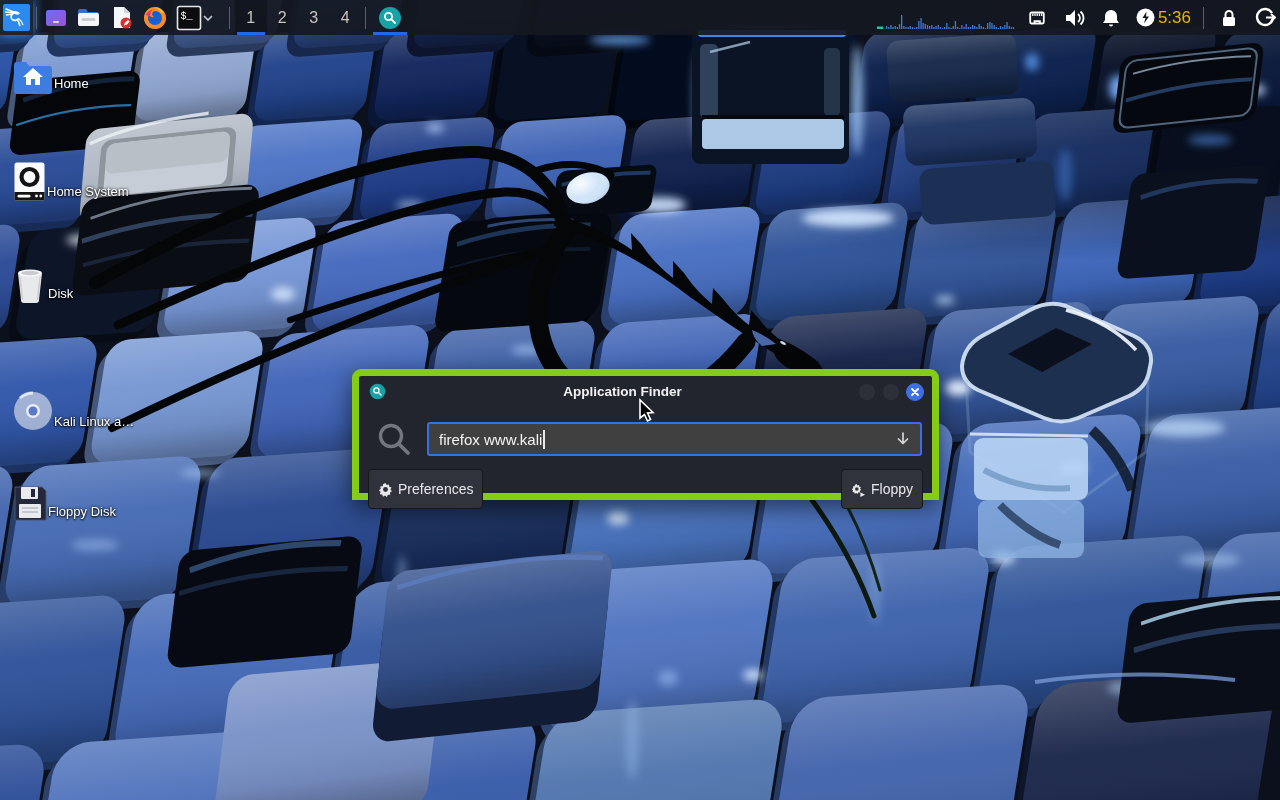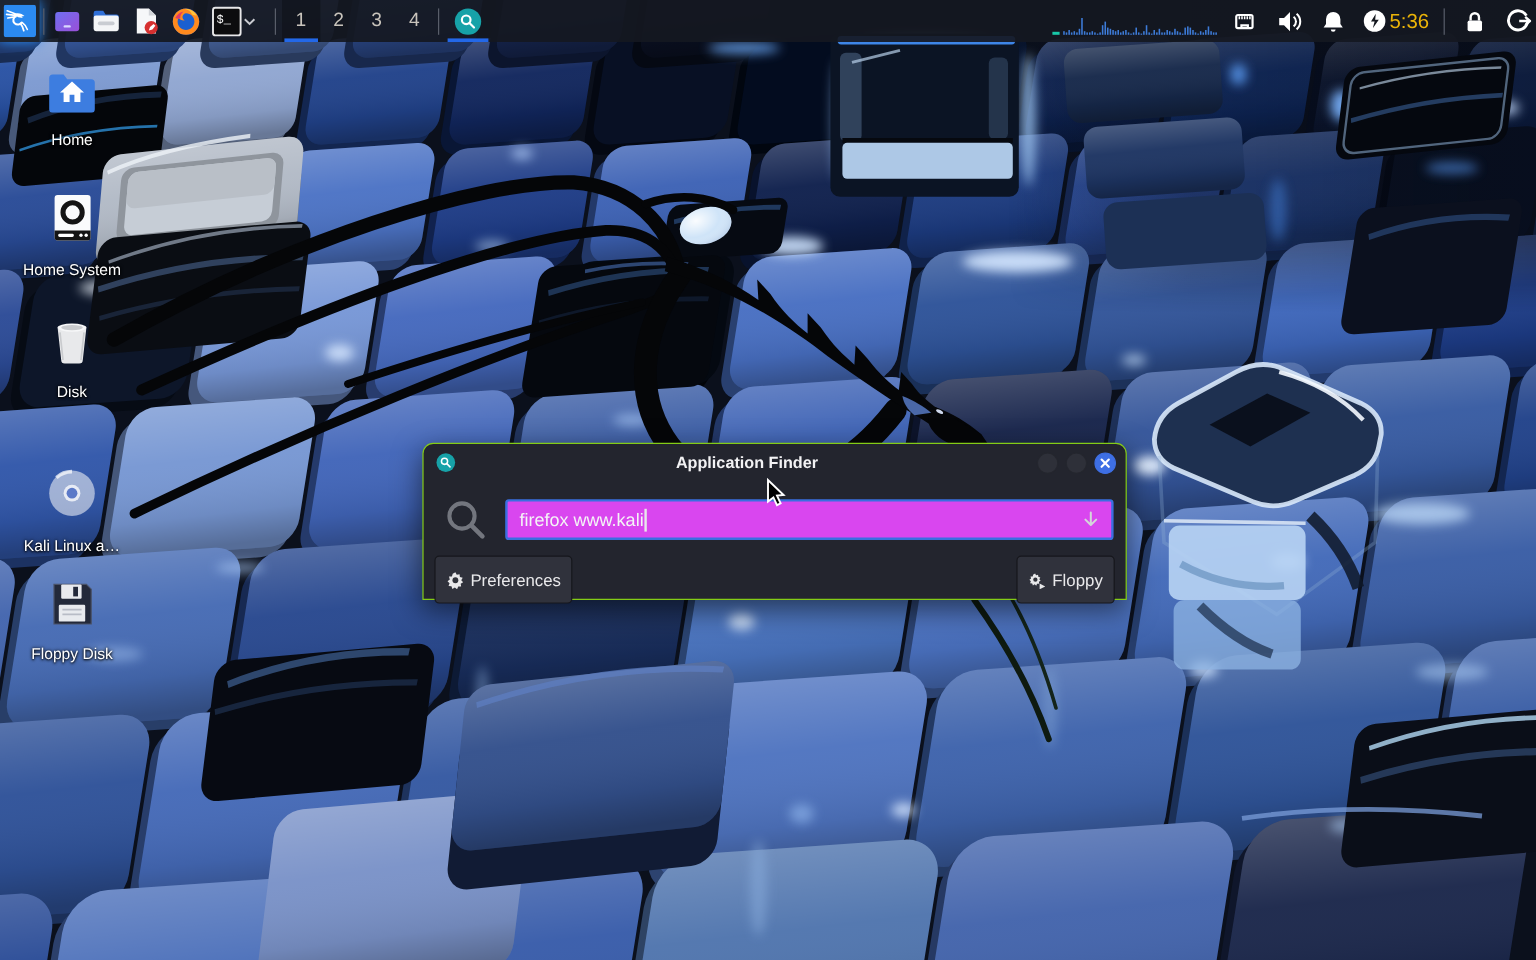--- a/index.html
+++ b/index.html
@@ -9,33 +9,33 @@
 .pic{margin:0 4px}
 .ws{width:31.5px;height:35px;display:flex;align-items:center;justify-content:center;color:#c9c4bc;font-size:16px;position:relative}
 .ws.active{background:rgba(0,0,0,0.25)}
 .ws.active::after{content:"";position:absolute;bottom:0;left:2px;right:2px;height:3px;background:#2368e8}
 .finder-btn{width:40px;height:35px;display:flex;align-items:center;justify-content:center;position:relative}
 .finder-btn::after{content:"";position:absolute;bottom:0;left:3px;right:3px;height:3px;background:#2368e8}
 .cpugraph{margin-right:4px}
 .tic{margin:0 8px}
 .clock{color:#eab308;font-size:17px;margin:0 5px 0 2px}
 .sep2{width:1px;height:22px;background:#595e6a;margin:0 7px}
-.dicon{position:absolute;left:12px;width:96px;display:flex;flex-direction:column;align-items:center;z-index:10}
+.dicon{position:absolute;left:12px;width:96px;display:flex;align-items:center;z-index:10}
 .dpic{height:42px;padding-bottom:6px;display:flex;align-items:flex-end;justify-content:center}
 .dlabel{margin-top:9px;color:#fff;font-size:13px;text-shadow:0 1px 2px #000,0 0 3px #000;white-space:nowrap}
-#dlg{position:absolute;left:352px;top:369px;width:587px;height:131px;background:#23252e;border:1px solid #84cc16;border-radius:9px 9px 0 0;box-shadow:0 8px 24px rgba(0,0,0,0.55);z-index:60}
+#dlg{position:absolute;left:352px;top:369px;width:587px;height:131px;background:#23252e;border:7px solid #84cc16;border-radius:9px 9px 0 0;box-shadow:0 8px 24px rgba(0,0,0,0.55);z-index:60}
 .titlebar{height:31px;display:flex;align-items:center;padding:0 8px;position:relative}
 .tbi{margin-left:2px}
 .tbt{position:absolute;left:26px;right:72px;text-align:center;color:#f2f2f4;font-weight:bold;font-size:13.5px}
 .wbtns{margin-left:auto;display:flex;align-items:center;gap:6px;z-index:2}
 .wb{width:18px;height:18px;border-radius:50%;background:#2e3039;border:1px solid #24262e;display:flex;align-items:center;justify-content:center}
 .wb.close{background:#3e6fe4;border-color:#3e6fe4}
 .drow{display:flex;align-items:center;margin:13px 10px 0 10px}
 .bigmag{margin:0 14px 0 6px}
-.entry{flex:1;height:34px;background:#d946ef;border:2px solid #3a6fe0;border-radius:3px;display:flex;align-items:center;padding:0 10px;position:relative}
+.entry{flex:1;height:34px;background:#404040;border:2px solid #3a6fe0;border-radius:3px;display:flex;align-items:center;padding:0 10px;position:relative}
 .etxt{color:#f4f4f6;font-size:15px}
 .caret{width:1.5px;height:19px;background:#e8e8ea;margin-left:1px}
 .downar{position:absolute;right:9px;top:7px}
 .brow{display:flex;justify-content:space-between;margin:11px 9px 0 9px}
 .btn{height:40px;background:#30323c;border:1px solid #16171c;border-radius:4px;display:flex;align-items:center;padding:0 9px;color:#e9e9eb;font-size:14px;gap:5px}
 #cursor{position:absolute;left:636px;top:398px;z-index:70}
 </style></head>
 <body>
 <svg width="1280" height="800" viewBox="0 0 1280 800" style="position:absolute;top:0;left:0">
 <defs>

